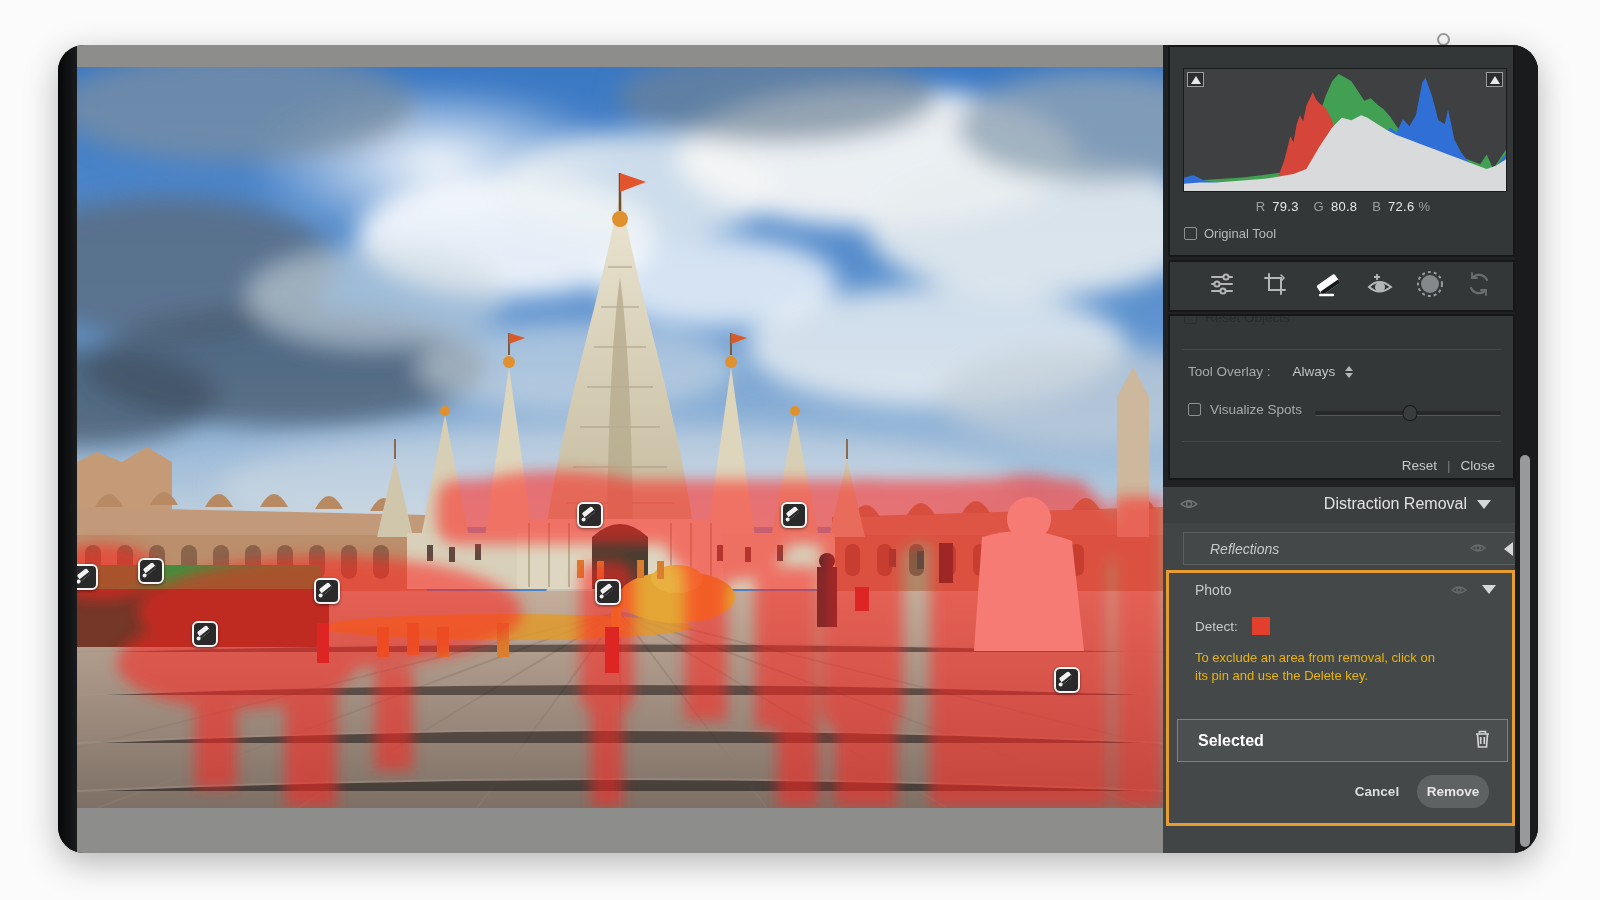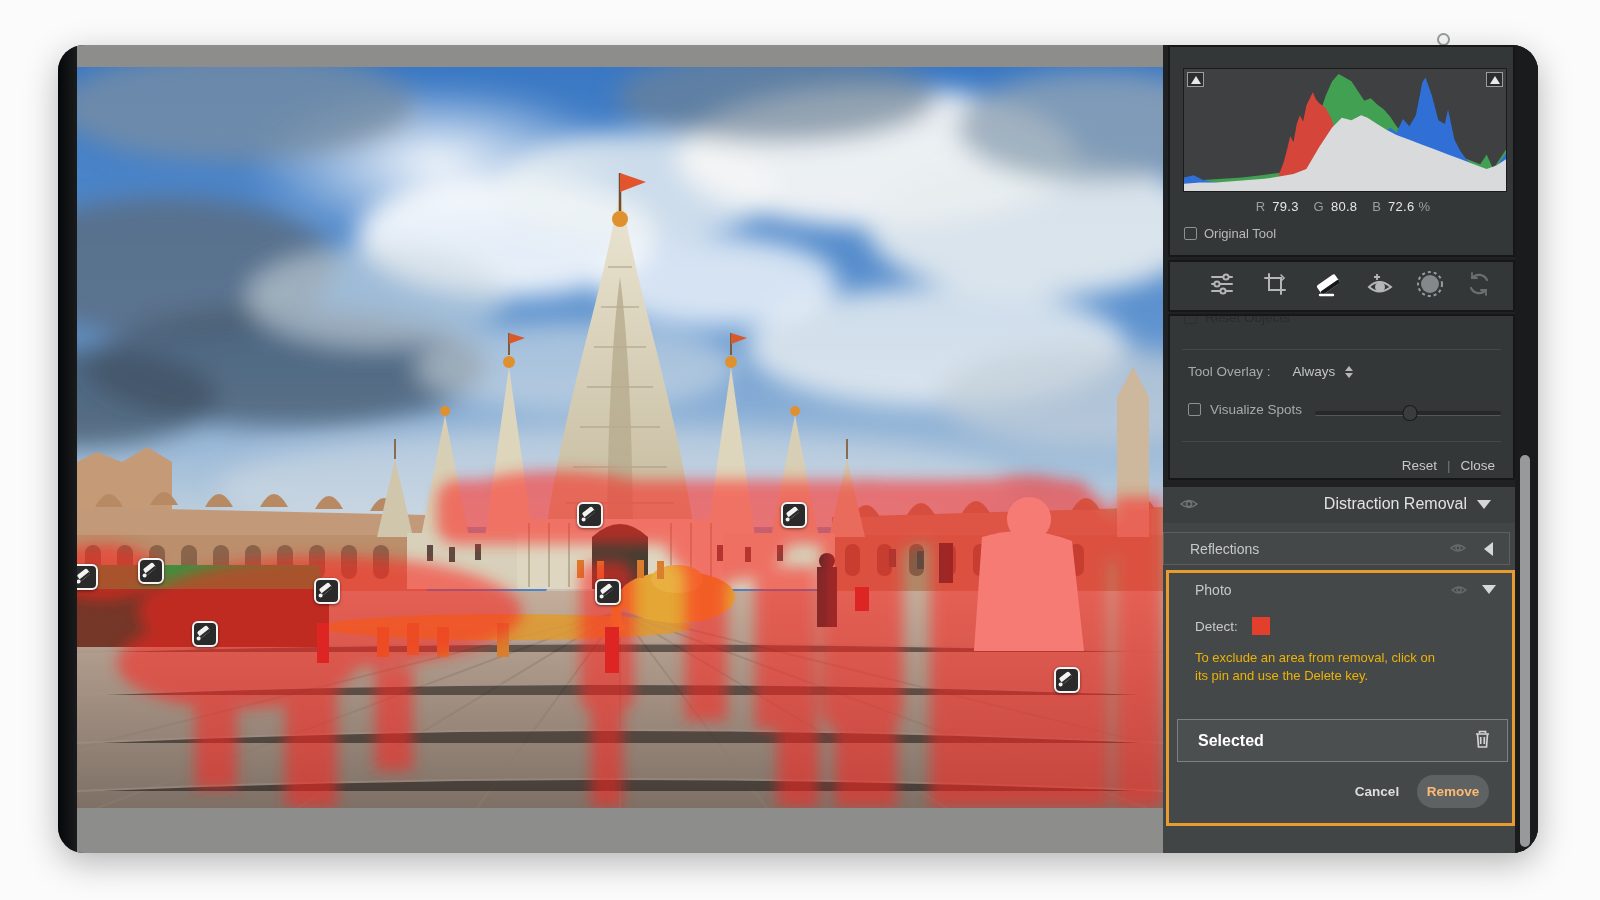--- a/index.html
+++ b/index.html
@@ -48,35 +48,35 @@
   #resetclose{position:absolute;right:18px;top:130px;font-size:13.5px;color:#c6c8c9;display:flex;gap:10px;align-items:center;}
   #resetclose .sep{color:#77797a;}
   #resetclose span{cursor:default;margin-top:12px;}
   
   #lower{position:absolute;left:0;top:442px;width:375px;height:366px;background:#424546;}
   #dr-header{position:absolute;left:0;top:0;width:352px;height:36px;background:#3c3f40;}
   #dr-title{position:absolute;right:48px;top:8px;font-size:16px;color:#e1e2e2;}
   .caret-down{width:0;height:0;border-left:7px solid transparent;border-right:7px solid transparent;border-top:9px solid #d6d7d7;}
   .caret-left{width:0;height:0;border-top:7px solid transparent;border-bottom:7px solid transparent;border-right:9px solid #d6d7d7;}
   #dr-caret{position:absolute;right:24px;top:13px;}
-  #refl-box{position:absolute;left:0;top:45px;width:347px;height:33px;background:#454849;border:1px solid #5c5f60;box-sizing:border-box;}
+  #refl-box{position:absolute;left:20px;top:45px;width:347px;height:33px;background:#454849;border:1px solid #5c5f60;box-sizing:border-box;font-style:italic;}
   .secrow-label{position:absolute;left:26px;top:50%;transform:translateY(-50%);font-size:14px;color:#c6c8c9;}
   .eye{opacity:.55;}
   #people-box{position:absolute;left:3px;top:83px;width:349px;height:256px;border:3px solid #e89b2e;background:#454849;box-sizing:border-box;}
   #people-row{position:absolute;left:0;top:2px;width:100%;height:30px;}
   #overlay-row{position:absolute;left:26px;top:44px;display:flex;align-items:center;gap:14px;font-size:13.5px;color:#c8cacb;}
   #overlay-swatch{width:18px;height:18px;}
   #help-text{position:absolute;left:26px;top:76px;width:280px;font-size:13px;line-height:18px;color:#eab308;}
   #selected-row{position:absolute;left:8px;top:146px;width:331px;height:43px;background:#4c4f50;border:1px solid #7e8182;box-sizing:border-box;}
   #selected-label{position:absolute;left:20px;top:50%;transform:translateY(-50%);font-size:16px;font-weight:bold;color:#ffffff;}
   #trash{position:absolute;right:16px;top:50%;transform:translateY(-50%);}
   #btn-cancel{position:absolute;left:178px;top:204px;width:60px;height:30px;line-height:30px;text-align:center;
       font-size:13.5px;font-weight:bold;color:#dcdddd;cursor:default;}
   #btn-remove{position:absolute;left:248px;top:202px;width:72px;height:33px;line-height:33px;text-align:center;
-      background:#5e6263;border-radius:17px;font-size:13.5px;font-weight:bold;color:#fdba74;cursor:default;}
+      background:#5e6263;border-radius:17px;font-size:13.5px;font-weight:bold;color:#e5e5e5;cursor:default;}
   #right-rail{position:absolute;right:0;top:0;width:23px;height:808px;background:#191b1c;}
   #scrollbar{position:absolute;left:5px;top:410px;width:10px;height:392px;background:#97999a;border-radius:5px;}
   #clipped-glyph{position:absolute;left:1437px;top:33px;width:15px;height:12px;overflow:hidden;}
   #clipped-glyph div{width:13px;height:13px;border:2px solid #9c9d9d;border-radius:50%;box-sizing:border-box;}
 </style>
 </head>
 <body>
 
 <div id="stage">
   <div id="clipped-glyph">

